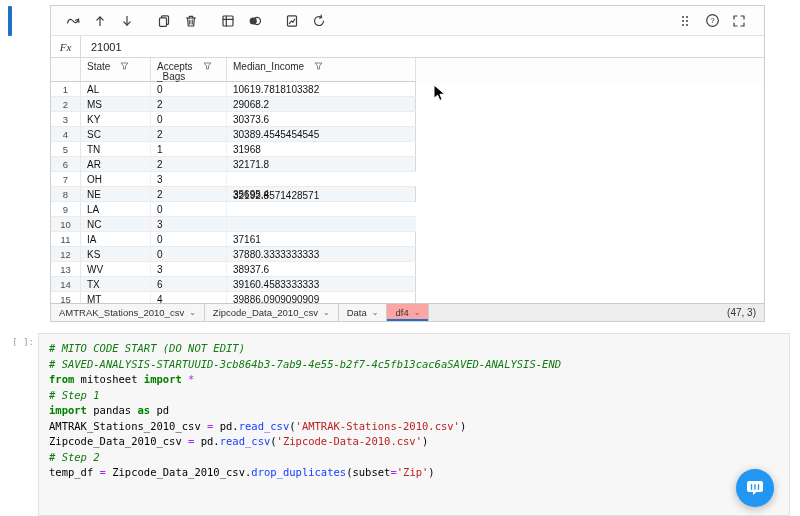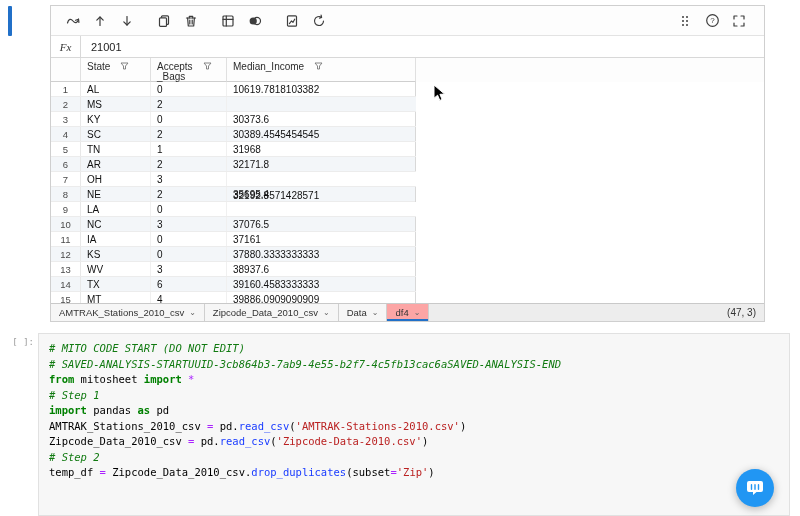--- a/index.html
+++ b/index.html
@@ -216,20 +216,21 @@
         <div class="g-row">
           <div class="g-idx">1</div>
           <div class="g-cell c0" style="width: 70px;">AL</div>
           <div class="g-cell c1" style="width: 76px;">0</div>
           <div class="g-cell c2" style="width: 189px;">10619.7818103382</div>
         </div>
         <div class="g-row">
           <div class="g-idx">2</div>
           <div class="g-cell c0" style="width: 70px;">MS</div>
           <div class="g-cell c1" style="width: 76px;">2</div>
+          <div class="g-cell c2" style="width: 189px;">29068.2</div>
         </div>
         <div class="g-row">
           <div class="g-idx">3</div>
           <div class="g-cell c0" style="width: 70px;">KY</div>
           <div class="g-cell c1" style="width: 76px;">0</div>
           <div class="g-cell c2" style="width: 189px;">30373.6</div>
         </div>
         <div class="g-row">
           <div class="g-idx">4</div>
           <div class="g-cell c0" style="width: 70px;">SC</div>
@@ -262,21 +263,20 @@
         </div>
         <div class="g-row">
           <div class="g-idx">9</div>
           <div class="g-cell c0" style="width: 70px;">LA</div>
           <div class="g-cell c1" style="width: 76px;">0</div>
         </div>
         <div class="g-row">
           <div class="g-idx">10</div>
           <div class="g-cell c0" style="width: 70px;">NC</div>
           <div class="g-cell c1" style="width: 76px;">3</div>
-          <div class="g-cell c2" style="width: 189px;">37076.5</div>
         </div>
         <div class="g-row">
           <div class="g-idx">11</div>
           <div class="g-cell c0" style="width: 70px;">IA</div>
           <div class="g-cell c1" style="width: 76px;">0</div>
           <div class="g-cell c2" style="width: 189px;">37161</div>
         </div>
         <div class="g-row">
           <div class="g-idx">12</div>
           <div class="g-cell c0" style="width: 70px;">KS</div>

